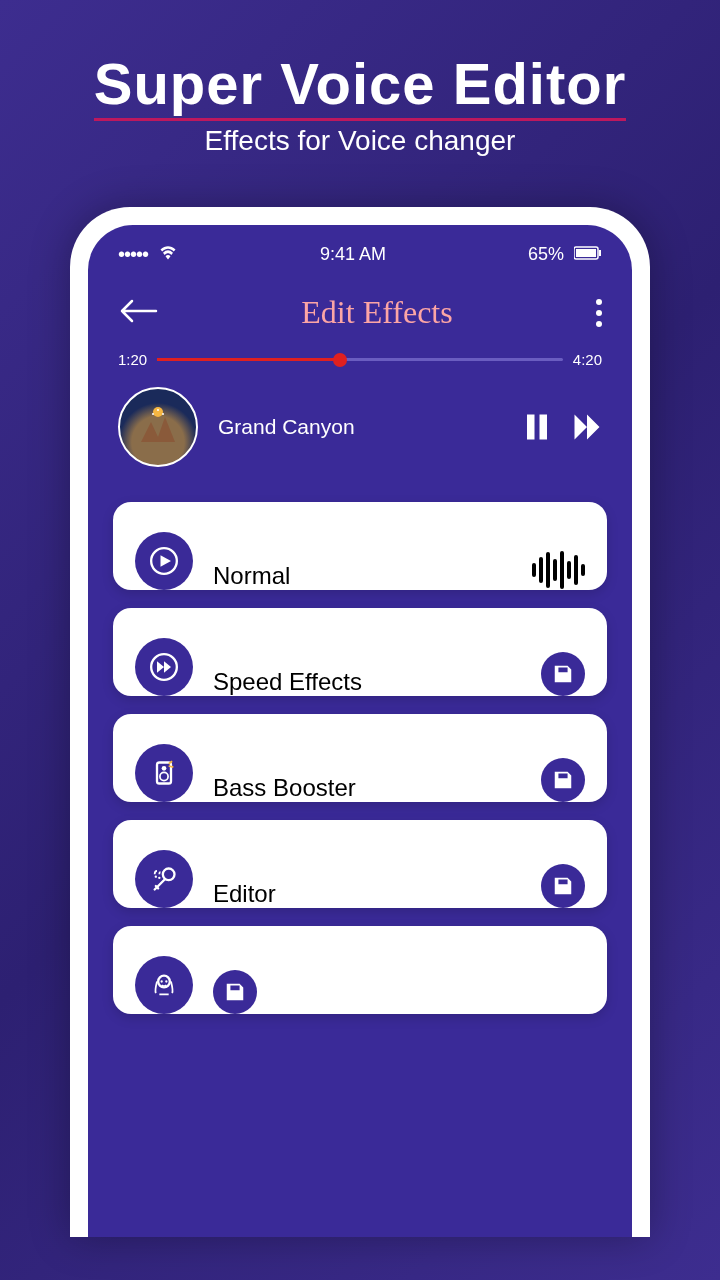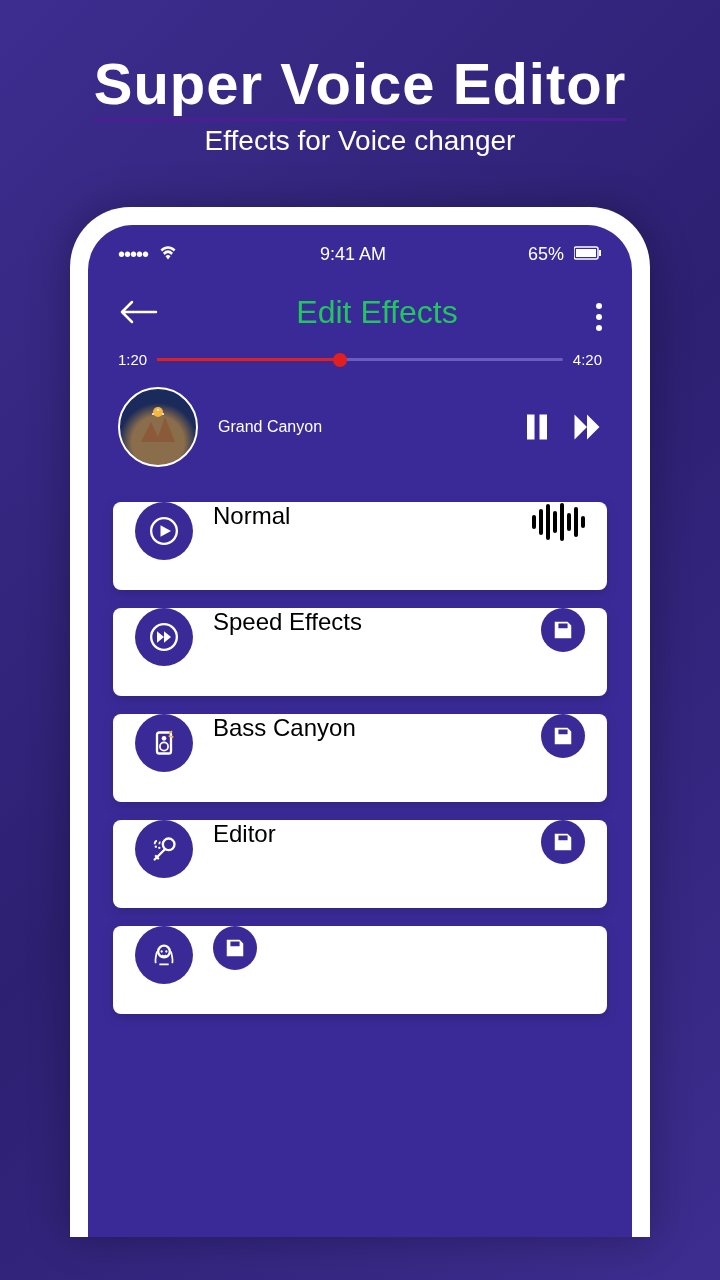--- a/index.html
+++ b/index.html
@@ -16,21 +16,21 @@
   padding: 50px 20px 30px;
   color: #fff;
 }
 .promo-title {
   font-size: 58px;
   font-weight: 700;
   letter-spacing: 1px;
   font-family: "Trebuchet MS", Arial, sans-serif;
 }
 .promo-title .underline {
-  border-bottom: 3px solid #4c1d95;
+  border-bottom: 3px solid #be185d;
   padding-bottom: 2px;
 }
 .promo-sub {
   font-size: 28px;
   font-weight: 400;
   margin-top: 8px;
 }
 .phone {
   width: 580px;
   margin: 20px auto 0;
@@ -53,24 +53,25 @@
   align-items: center;
   padding: 18px 30px 8px;
   color: #fff;
   font-size: 18px;
   font-weight: 500;
 }
 .status-left { display: flex; align-items: center; gap: 10px; }
 .dots { letter-spacing: -1px; font-size: 20px; }
 .app-header {
   display: flex;
-  align-items: flex-end;
+  align-items: center;
   justify-content: space-between;
   padding: 20px 30px;
-  color: #22c55e;
+  color: #fca5a5;
+  font-family: Liberation Serif, serif;
 }
 .back-arrow svg { width: 40px; height: 30px; }
 .app-title {
   font-size: 32px;
   font-weight: 400;
   flex: 1;
   text-align: center;
 }
 .menu-dots { display: flex; flex-direction: column; gap: 5px; }
 .menu-dots span { width: 6px; height: 6px; background: #fff; border-radius: 50%; }
@@ -111,39 +112,39 @@
 }
 .track-art {
   width: 80px; height: 80px;
   border: 2px solid #fff;
   border-radius: 50%;
   display: flex;
   align-items: center;
   justify-content: center;
   background: radial-gradient(circle at 50% 70%, #8a6d4a 40%, #1a2a5a 60%);
 }
-.track-name { font-size: 16px; flex: 1; }
+.track-name { font-size: 21px; flex: 1; }
 .pause-btn, .next-btn {
   color: #fff;
   display: flex;
   align-items: center;
 }
 .pause-btn svg, .next-btn svg { width: 30px; height: 30px; }
 .effects-list {
   padding: 15px 25px 0;
   display: flex;
   flex-direction: column;
   gap: 18px;
 }
 .effect-item {
   background: #fff;
-  border-radius: 8px;
+  border-radius: 18px;
   height: 88px;
   display: flex;
-  align-items: flex-start;
+  align-items: flex-end;
   padding: 0 22px;
   gap: 20px;
   box-shadow: 0 4px 12px rgba(0,0,0,0.15);
 }
 .effect-icon {
   width: 58px; height: 58px;
   background: #3a2a98;
   border-radius: 50%;
   display: flex;
   align-items: center;
@@ -300,21 +301,21 @@
 
       <div class="effect-item">
         <div class="effect-icon">
           <svg viewBox="0 0 24 24">
               <rect x="6" y="3" width="12" height="18" rx="2" fill="none" stroke="#fff" stroke-width="2"></rect>
               <circle cx="12" cy="8" r="2" fill="#fff"></circle>
               <circle cx="12" cy="15" r="3.5" fill="none" stroke="#fff" stroke-width="1.5"></circle>
               <path d="M16 4l3-2m-3 4l4 1" stroke="#f5b642" stroke-width="1.5"></path>
             </svg>
         </div>
-        <div class="effect-label">Bass Canyon</div>
+        <div class="effect-label">Bass Booster</div>
         <div class="effect-action">
           <svg viewBox="0 0 24 24">
               <path d="M3 3h14l4 4v14H3V3zm4 2v5h10V5m-8 9h6v5H9v-5z" fill="#fff"></path>
             </svg>
         </div>
       </div>
 
       <div class="effect-item">
         <div class="effect-icon">
           <svg viewBox="0 0 24 24">

